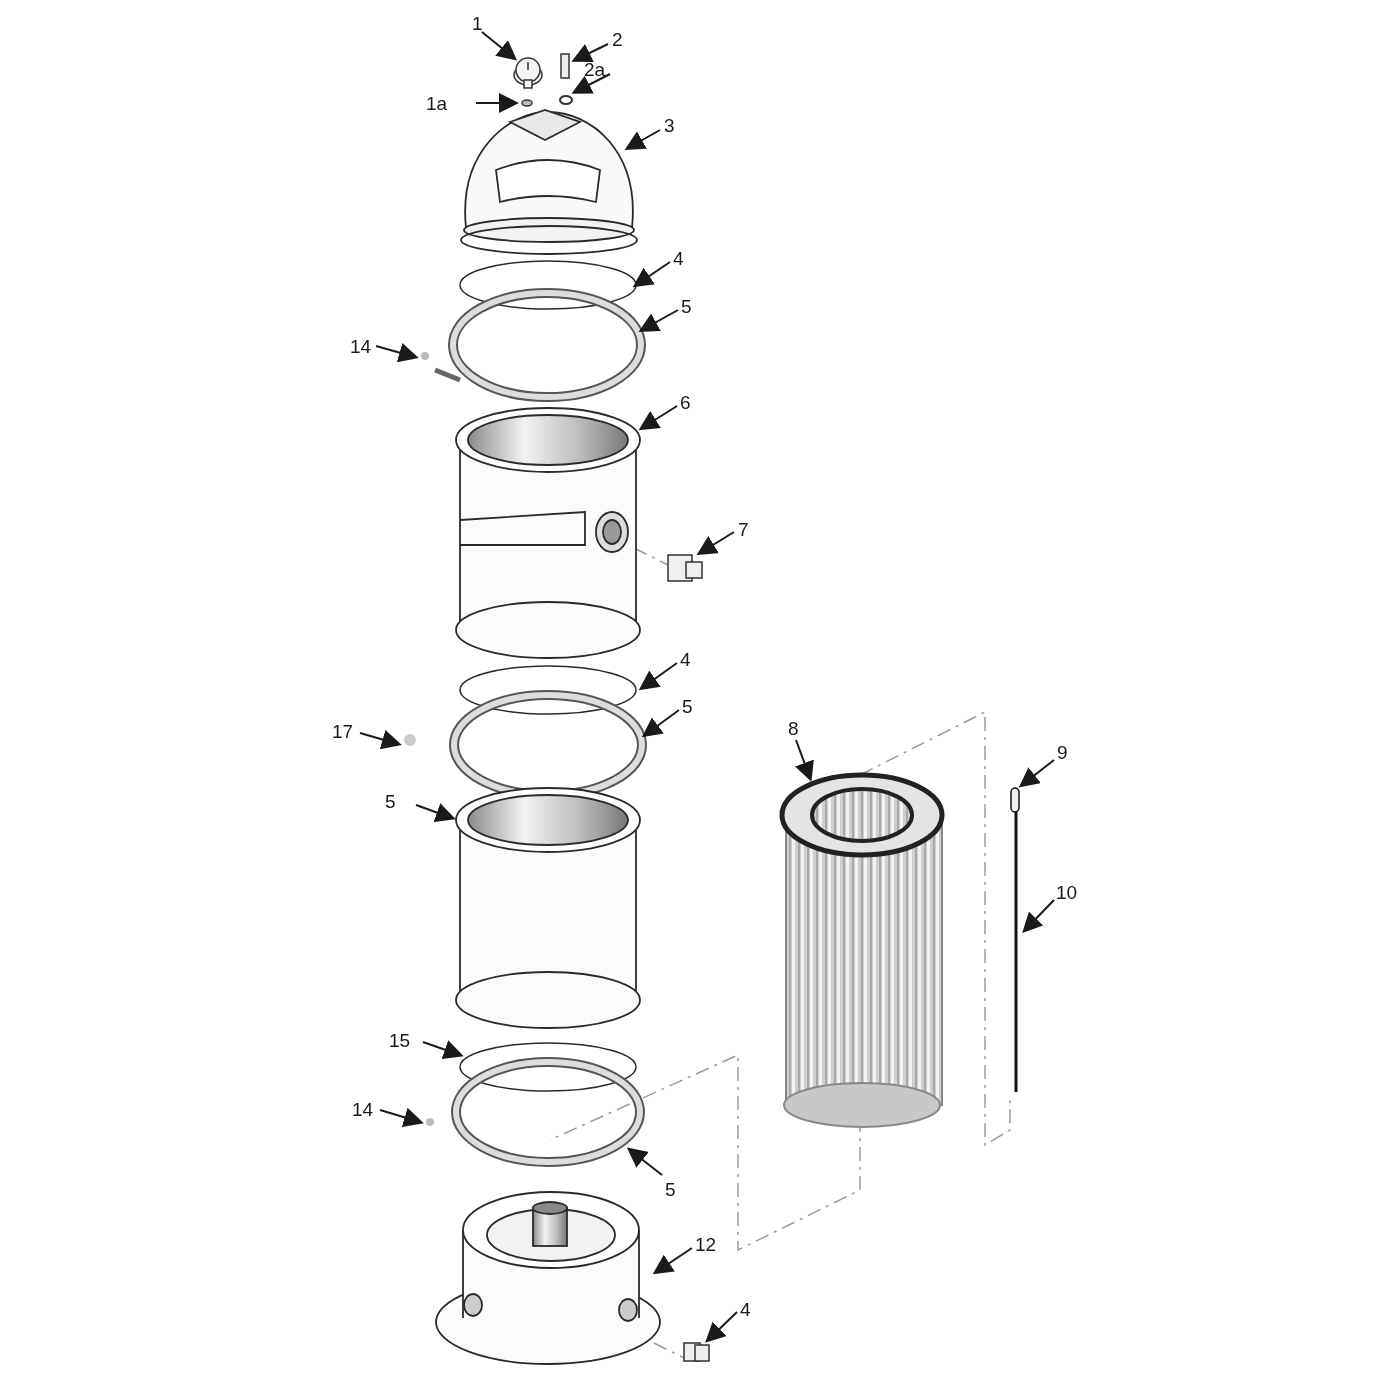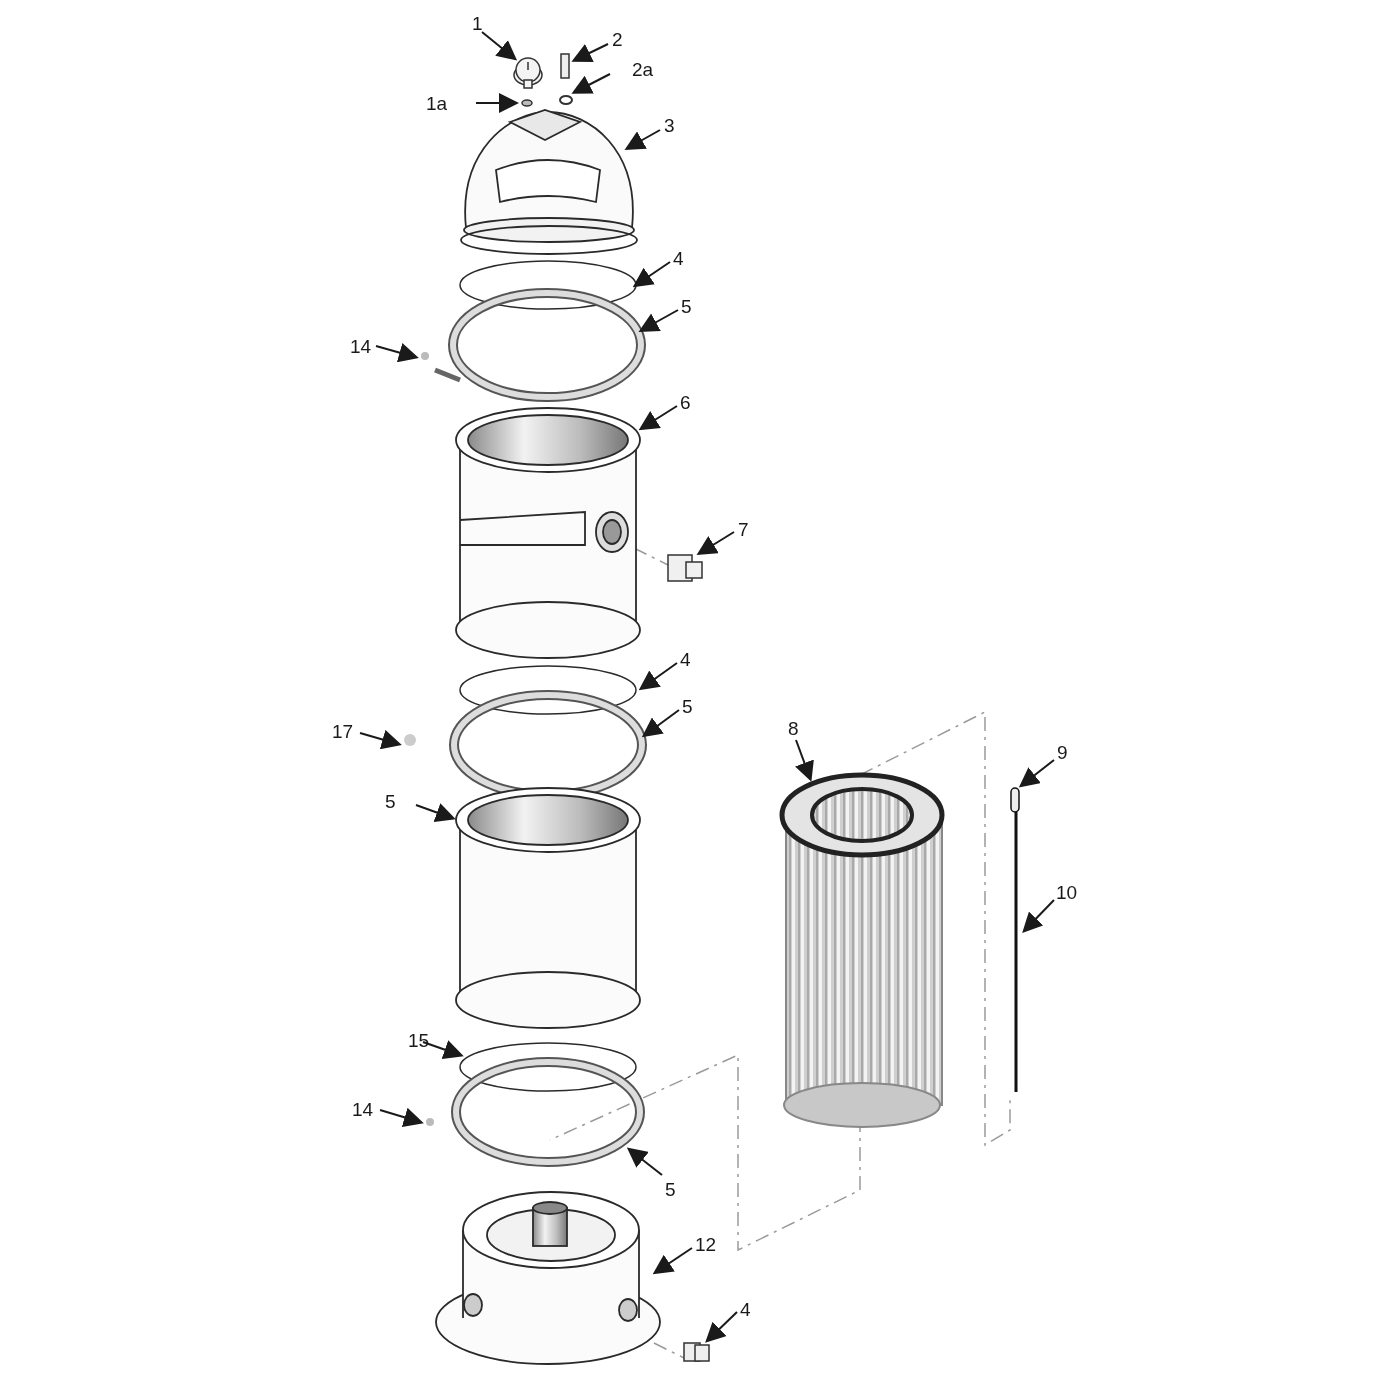--- a/index.html
+++ b/index.html
@@ -161,31 +161,31 @@
     <line x1="380" y1="1110" x2="420" y2="1122"></line>
     <line x1="662" y1="1175" x2="630" y2="1150"></line>
     <line x1="692" y1="1248" x2="656" y2="1272"></line>
     <line x1="737" y1="1312" x2="708" y2="1340"></line>
   </g>
 </svg>
 
 <div class="callout" style="left:472px;top:14px">1</div>
 <div class="callout" style="left:426px;top:94px">1a</div>
 <div class="callout" style="left:612px;top:30px">2</div>
-<div class="callout" style="left:632px;top:60px">2a</div>
+<div class="callout" style="left:584px;top:60px">2a</div>
 <div class="callout" style="left:664px;top:116px">3</div>
 <div class="callout" style="left:673px;top:249px">4</div>
 <div class="callout" style="left:681px;top:297px">5</div>
 <div class="callout" style="left:350px;top:337px">14</div>
 <div class="callout" style="left:680px;top:393px">6</div>
 <div class="callout" style="left:738px;top:520px">7</div>
 <div class="callout" style="left:680px;top:650px">4</div>
 <div class="callout" style="left:682px;top:697px">5</div>
 <div class="callout" style="left:332px;top:722px">17</div>
 <div class="callout" style="left:788px;top:719px">8</div>
 <div class="callout" style="left:1057px;top:743px">9</div>
 <div class="callout" style="left:385px;top:792px">5</div>
 <div class="callout" style="left:1056px;top:883px">10</div>
-<div class="callout" style="left:408px;top:1031px">15</div>
+<div class="callout" style="left:389px;top:1031px">15</div>
 <div class="callout" style="left:352px;top:1100px">14</div>
 <div class="callout" style="left:665px;top:1180px">5</div>
 <div class="callout" style="left:695px;top:1235px">12</div>
 <div class="callout" style="left:740px;top:1300px">4</div>
 
 </body></html>

